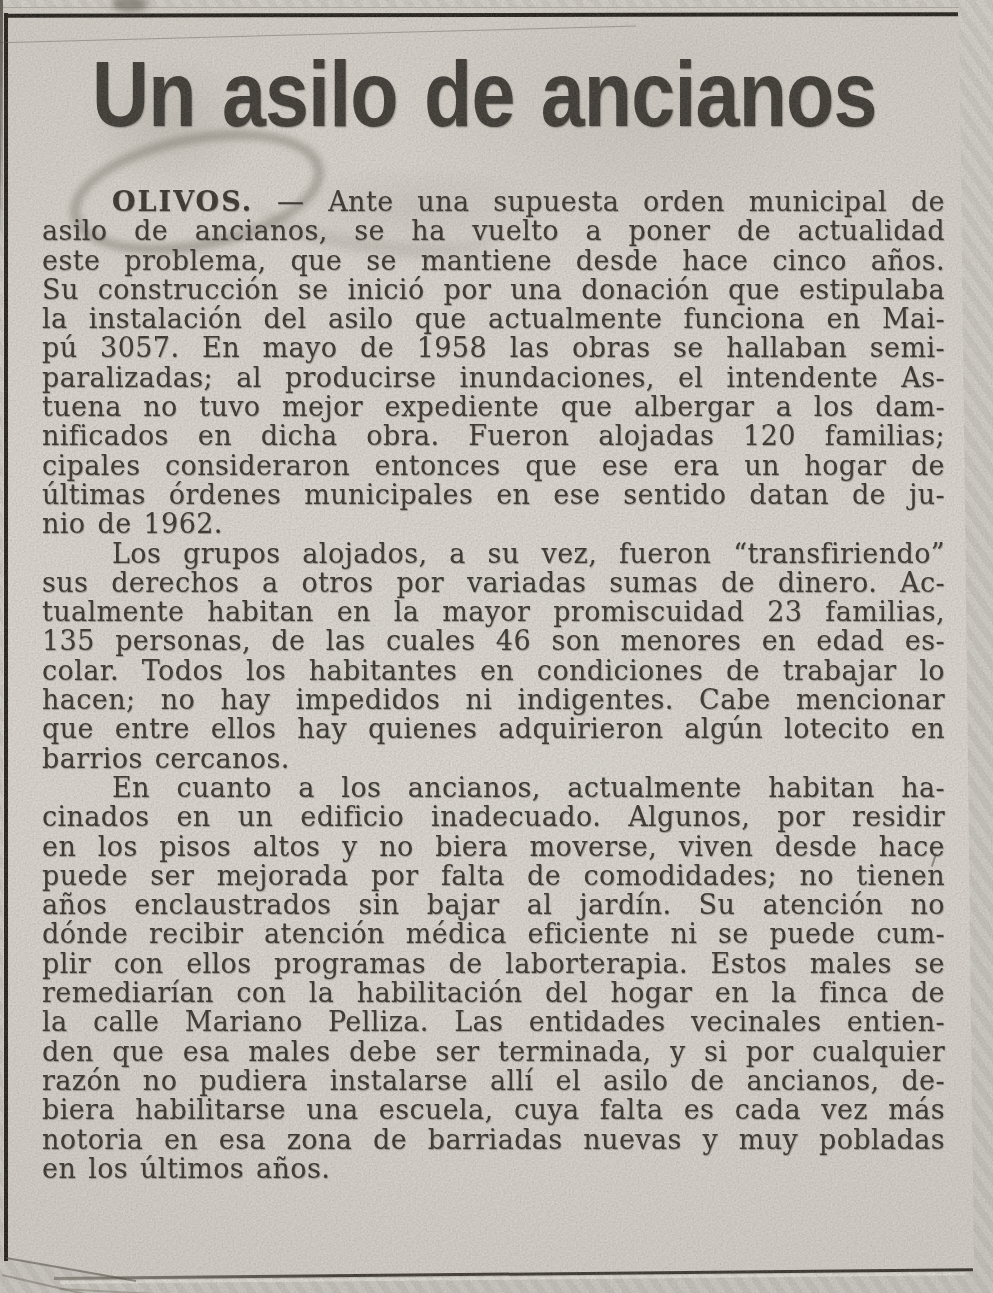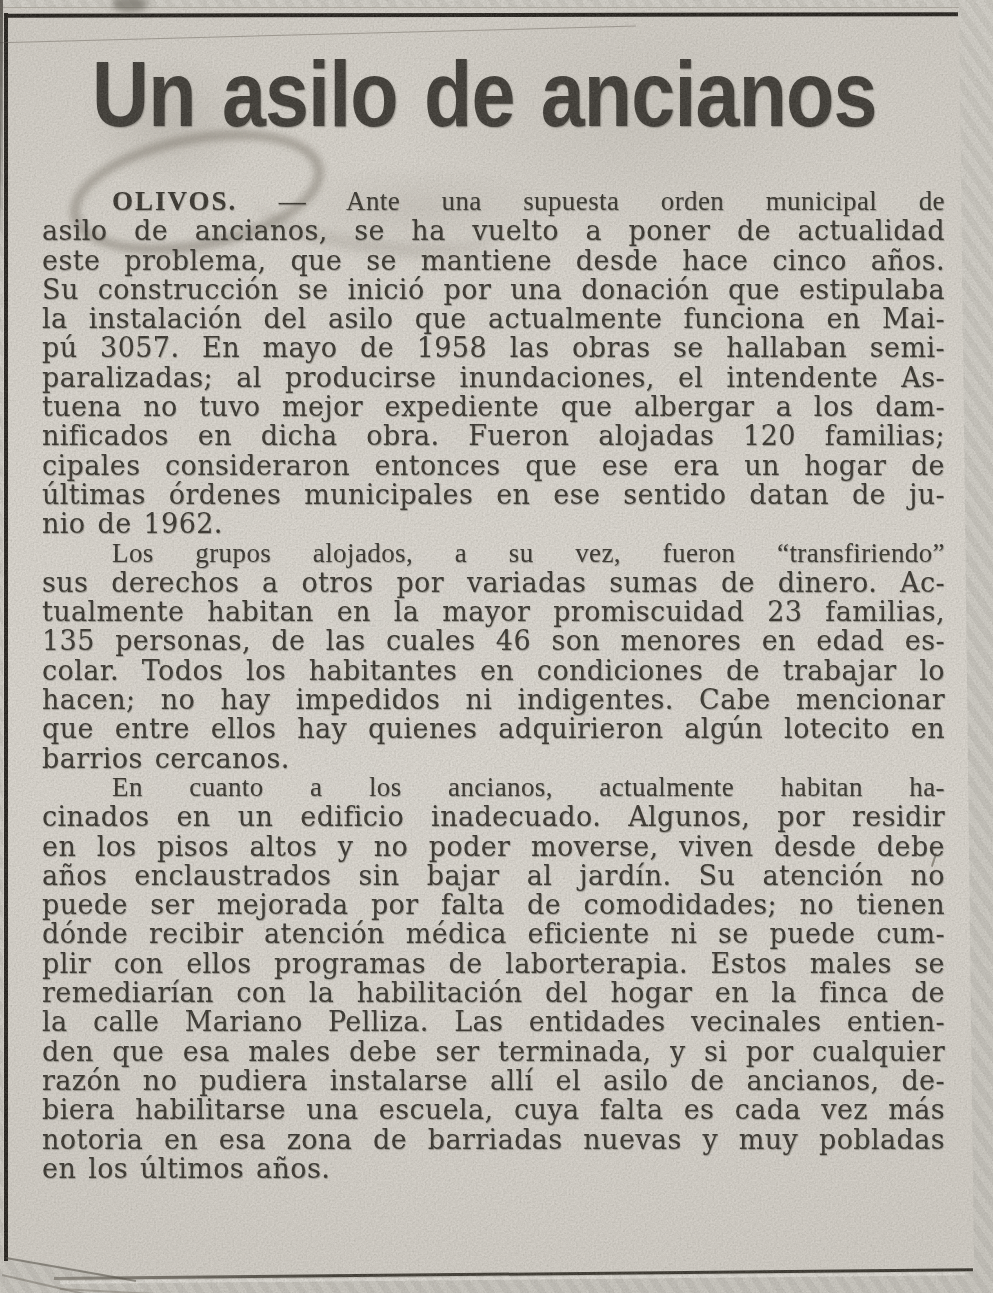--- a/index.html
+++ b/index.html
@@ -76,21 +76,21 @@
     position:absolute;left:42px;top:187px;width:903px;
     font-size:27px;color:#38352f;letter-spacing:.4px;word-spacing:3px;
     text-shadow:.6px .6px .9px rgba(56,52,46,.42);
   }
   .para{margin:0;}
   .line{
     height:29.3px;line-height:29.3px;
     text-align:justify;text-align-last:justify;
     white-space:nowrap;overflow:visible;
   }
-  .line.first{padding-left:70px;font-family:Liberation Serif, serif;}
+  .line.first{padding-left:70px;}
   .line.end{text-align-last:left;}
   .dateline{font-weight:700;letter-spacing:2px;}
   
   #grain{position:absolute;left:0;top:0;opacity:.5;pointer-events:none;}
 </style>
 </head>
 <body>
 
 <div id="stage">
 
@@ -140,23 +140,23 @@
       <div class="line">135 personas, de las cuales 46 son menores en edad es-</div>
       <div class="line">colar. Todos los habitantes en condiciones de trabajar lo</div>
       <div class="line">hacen; no hay impedidos ni indigentes. Cabe mencionar</div>
       <div class="line">que entre ellos hay quienes adquirieron algún lotecito en</div>
       <div class="line end">barrios cercanos.</div>
     </div>
 
     <div class="para">
       <div class="line first">En cuanto a los ancianos, actualmente habitan ha-</div>
       <div class="line">cinados en un edificio inadecuado. Algunos, por residir</div>
-      <div class="line">en los pisos altos y no poder moverse, viven desde debe</div>
+      <div class="line">en los pisos altos y no biera moverse, viven desde hace</div>
+      <div class="line">puede ser mejorada por falta de comodidades; no tienen</div>
       <div class="line">años enclaustrados sin bajar al jardín. Su atención no</div>
-      <div class="line">puede ser mejorada por falta de comodidades; no tienen</div>
       <div class="line">dónde recibir atención médica eficiente ni se puede cum-</div>
       <div class="line">plir con ellos programas de laborterapia. Estos males se</div>
       <div class="line">remediarían con la habilitación del hogar en la finca de</div>
       <div class="line">la calle Mariano Pelliza. Las entidades vecinales entien-</div>
       <div class="line">den que esa males debe ser terminada, y si por cualquier</div>
       <div class="line">razón no pudiera instalarse allí el asilo de ancianos, de-</div>
       <div class="line">biera habilitarse una escuela, cuya falta es cada vez más</div>
       <div class="line">notoria en esa zona de barriadas nuevas y muy pobladas</div>
       <div class="line end">en los últimos años.</div>
     </div>

